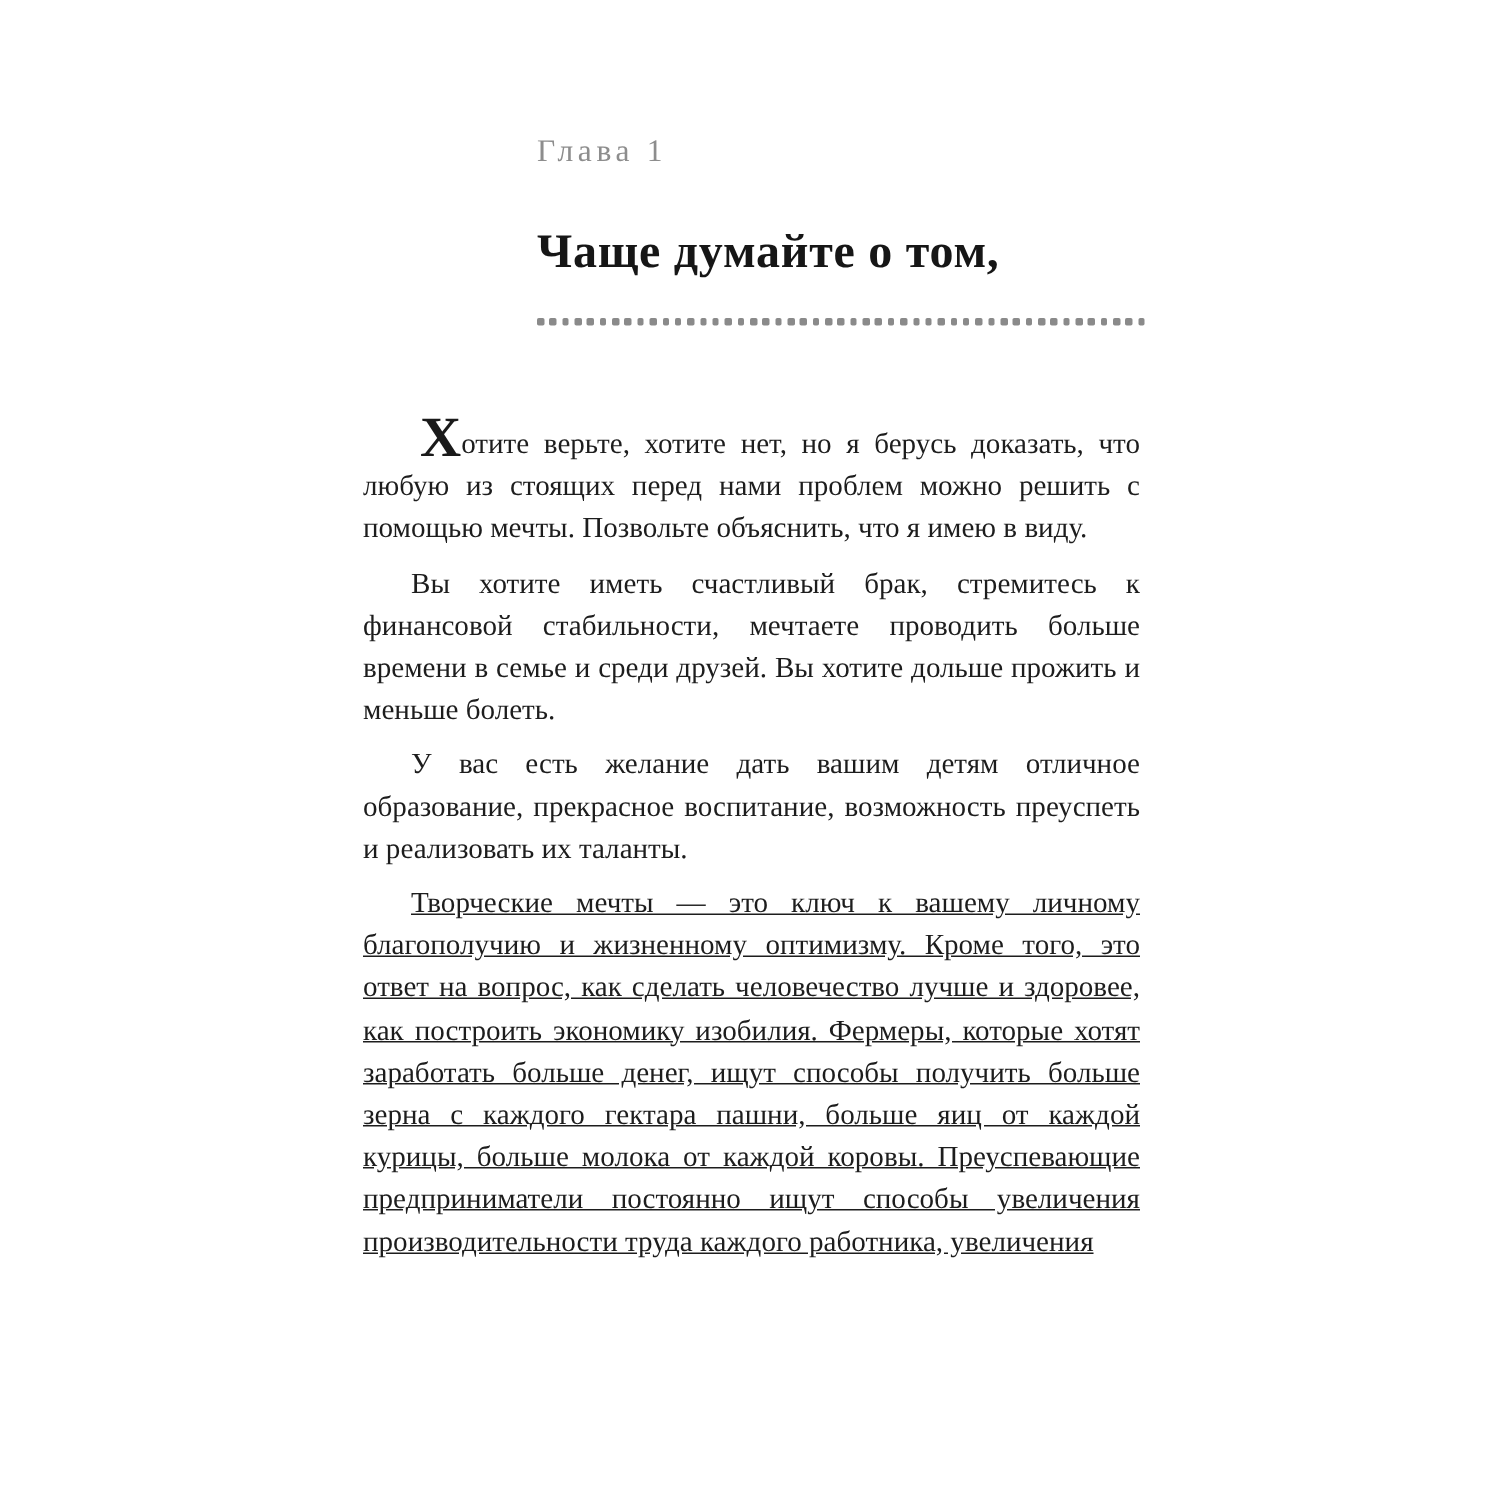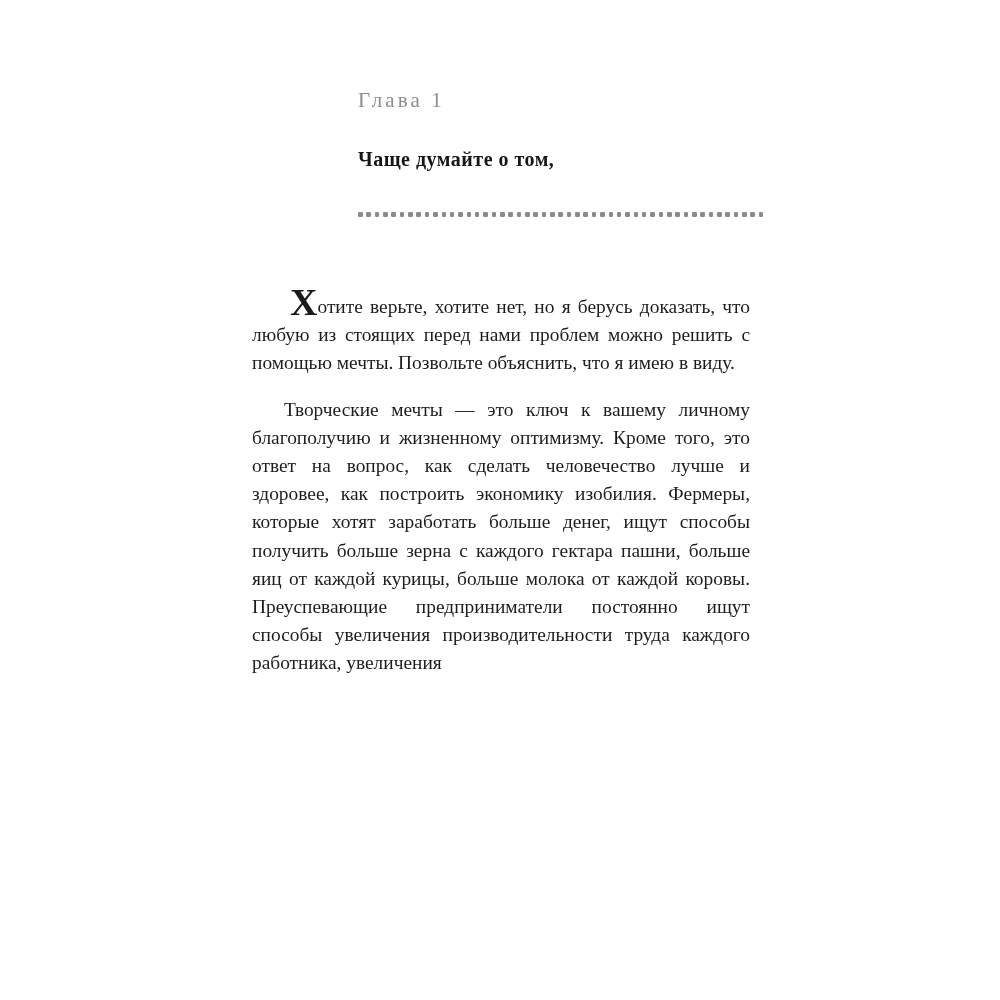--- a/index.html
+++ b/index.html
@@ -38,21 +38,21 @@
     white-space: nowrap;
   }
 
   
   .chapter-title {
     position: absolute;
     left: 358px;
     top: 130px;
     width: 400px;
     font-family: "Liberation Serif", "DejaVu Serif", serif;
-    font-size: 20px;
+    font-size: 32px;
     line-height: 33px;
     font-weight: 700;
     color: #161616;
     letter-spacing: 0.5px;
   }
   .chapter-title .tline {
     display: block;
     white-space: nowrap;
   }
 
@@ -82,29 +82,30 @@
     width: 534px;
     font-family: "Liberation Serif", "DejaVu Serif", serif;
     font-size: 19.4px;
     line-height: 28.2px;
     color: #1d1d1d;
     text-align: justify;
     text-justify: inter-word;
     hyphens: manual;
   }
   .body-copy p {
-    margin: 18px;
+    margin: 8px;
     text-indent: 32px;
     text-align: justify;
   }
   .body-copy p.first {
     text-indent: 38px;
   }
   .body-copy p.last-line-loose {
     text-align: justify;
+    text-decoration: underline;
   }
 
   
   .initial-cap {
     font-family: "Liberation Serif", "DejaVu Serif", serif;
     font-size: 38px;
     font-weight: 700;
     line-height: 0;
     color: #1a1a1a;
     letter-spacing: 0px;
@@ -175,18 +176,20 @@
       <span class="dot" style="left: 400.8px; width: 4.6px; height: 4.6px; background: rgb(138, 138, 138);"></span>
     </div>
 
   <div class="body-copy" style="color: rgb(29, 29, 29);">
 
     <p class="first">
       <span class="initial-cap">Х</span><span>отите верьте, хотите нет, но я берусь доказать, что любую из стоящих перед нами проблем можно решить с помощью мечты. Позвольте объяснить, что я имею в виду.</span>
     </p>
 
 
+    <p>Вы хотите иметь счастливый брак, стремитесь к финансовой стабильности, мечтаете проводить больше времени в семье и среди друзей. Вы хотите дольше прожить и меньше болеть.</p>
 
+    <p>У вас есть желание дать вашим детям отличное образование, прекрасное воспитание, возможность преуспеть и реализовать их таланты.</p>
 
     <p class="last-line-loose">Творческие мечты — это ключ к вашему личному благополучию и жизненному оптимизму. Кроме того, это ответ на вопрос, как сделать человечество лучше и здоровее, как построить экономику изобилия. Фермеры, которые хотят заработать больше денег, ищут способы получить больше зерна с каждого гектара пашни, больше яиц от каждой курицы, больше молока от каждой коровы. Преуспевающие предприниматели постоянно ищут способы увеличения производительности труда каждого работника, увеличения</p>
 
   </div>
 </div>
 
 </body></html>

